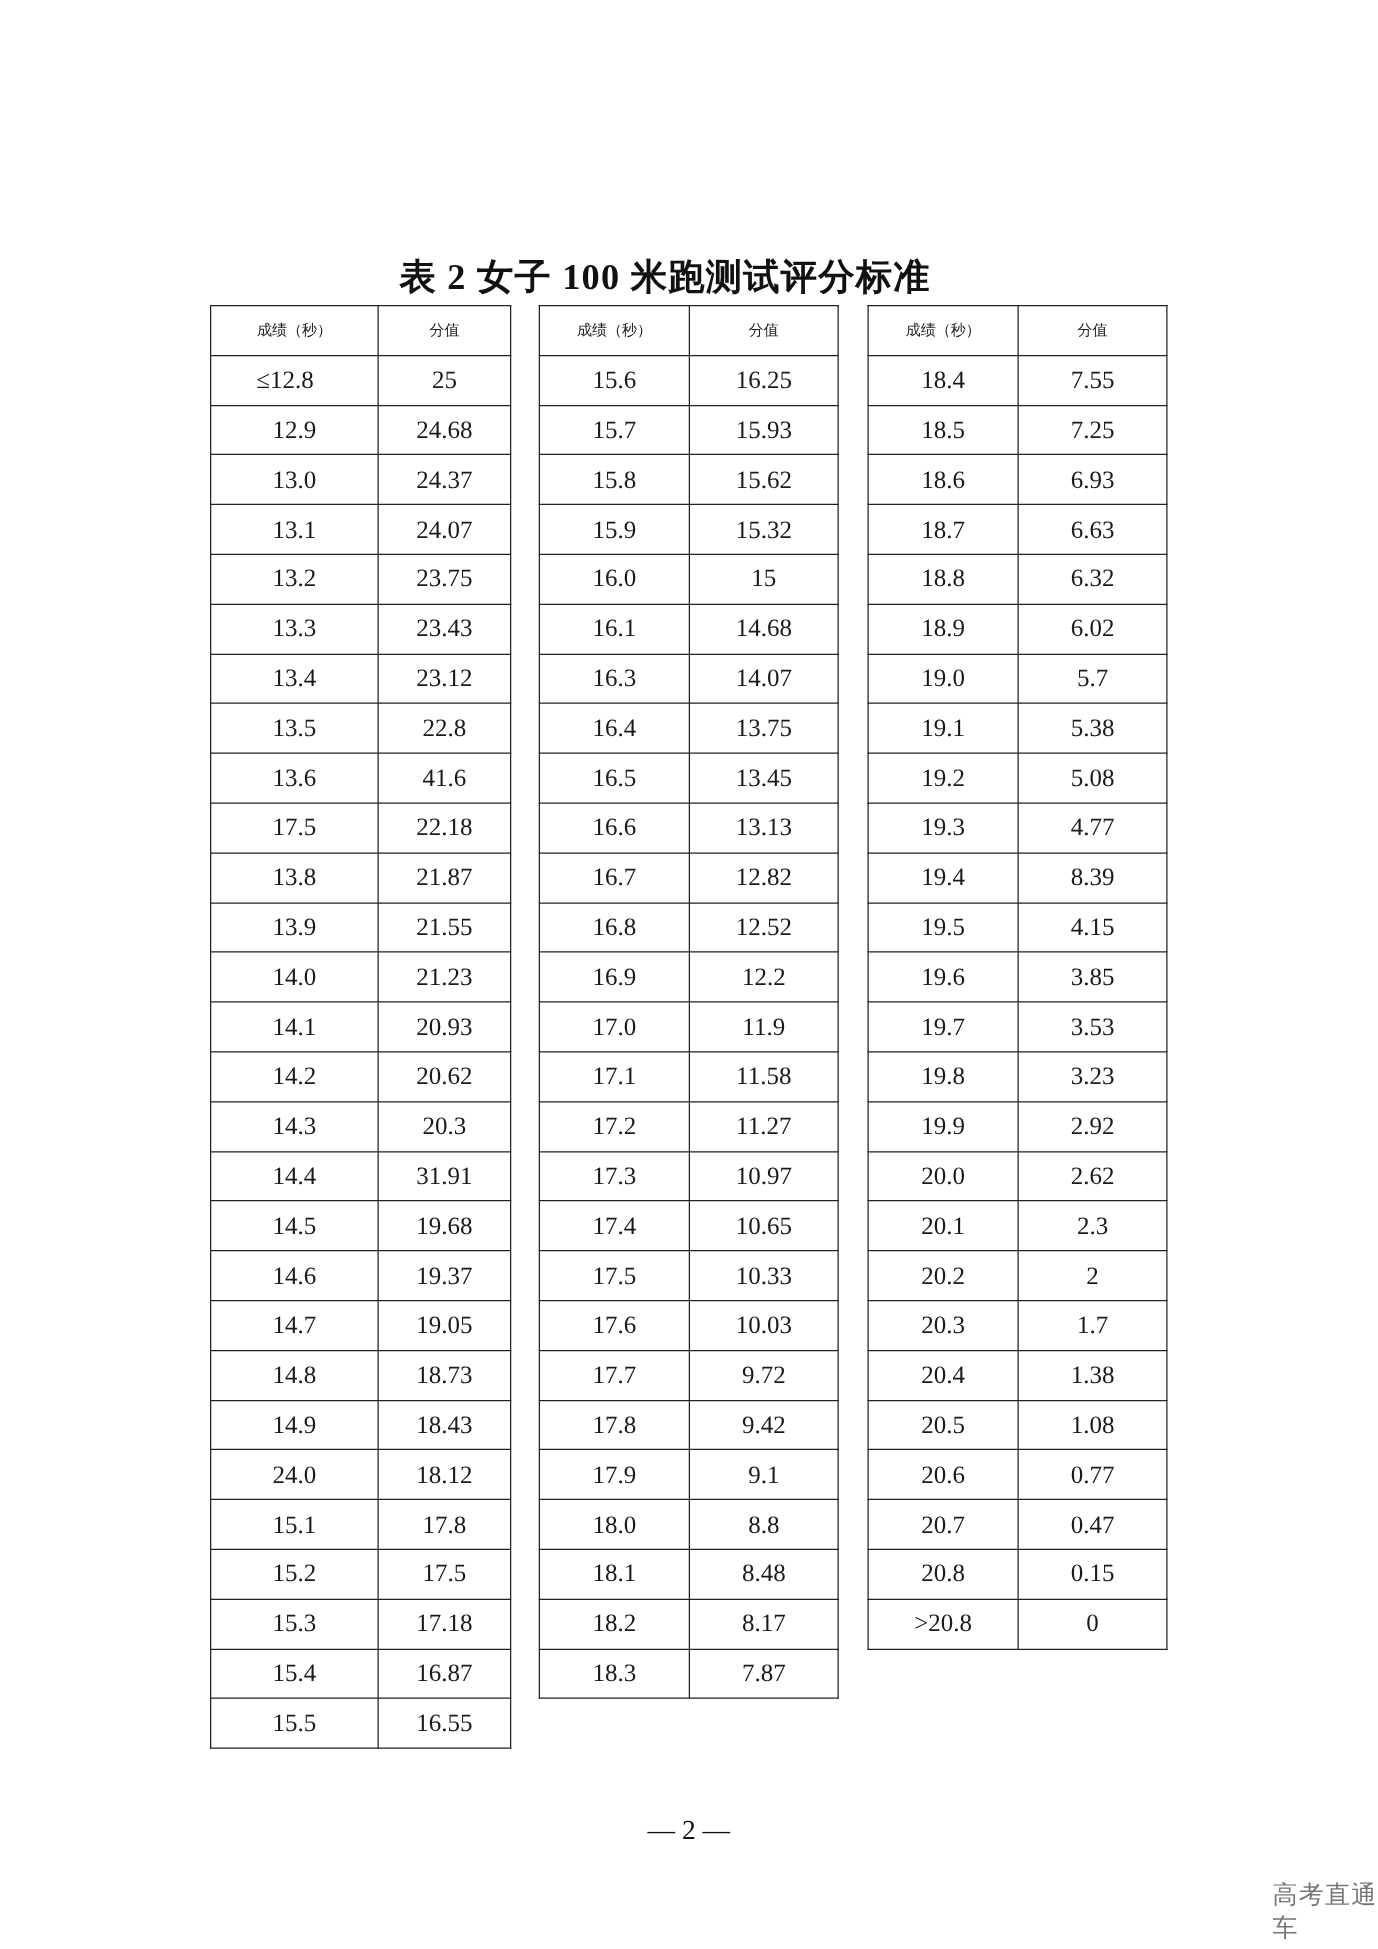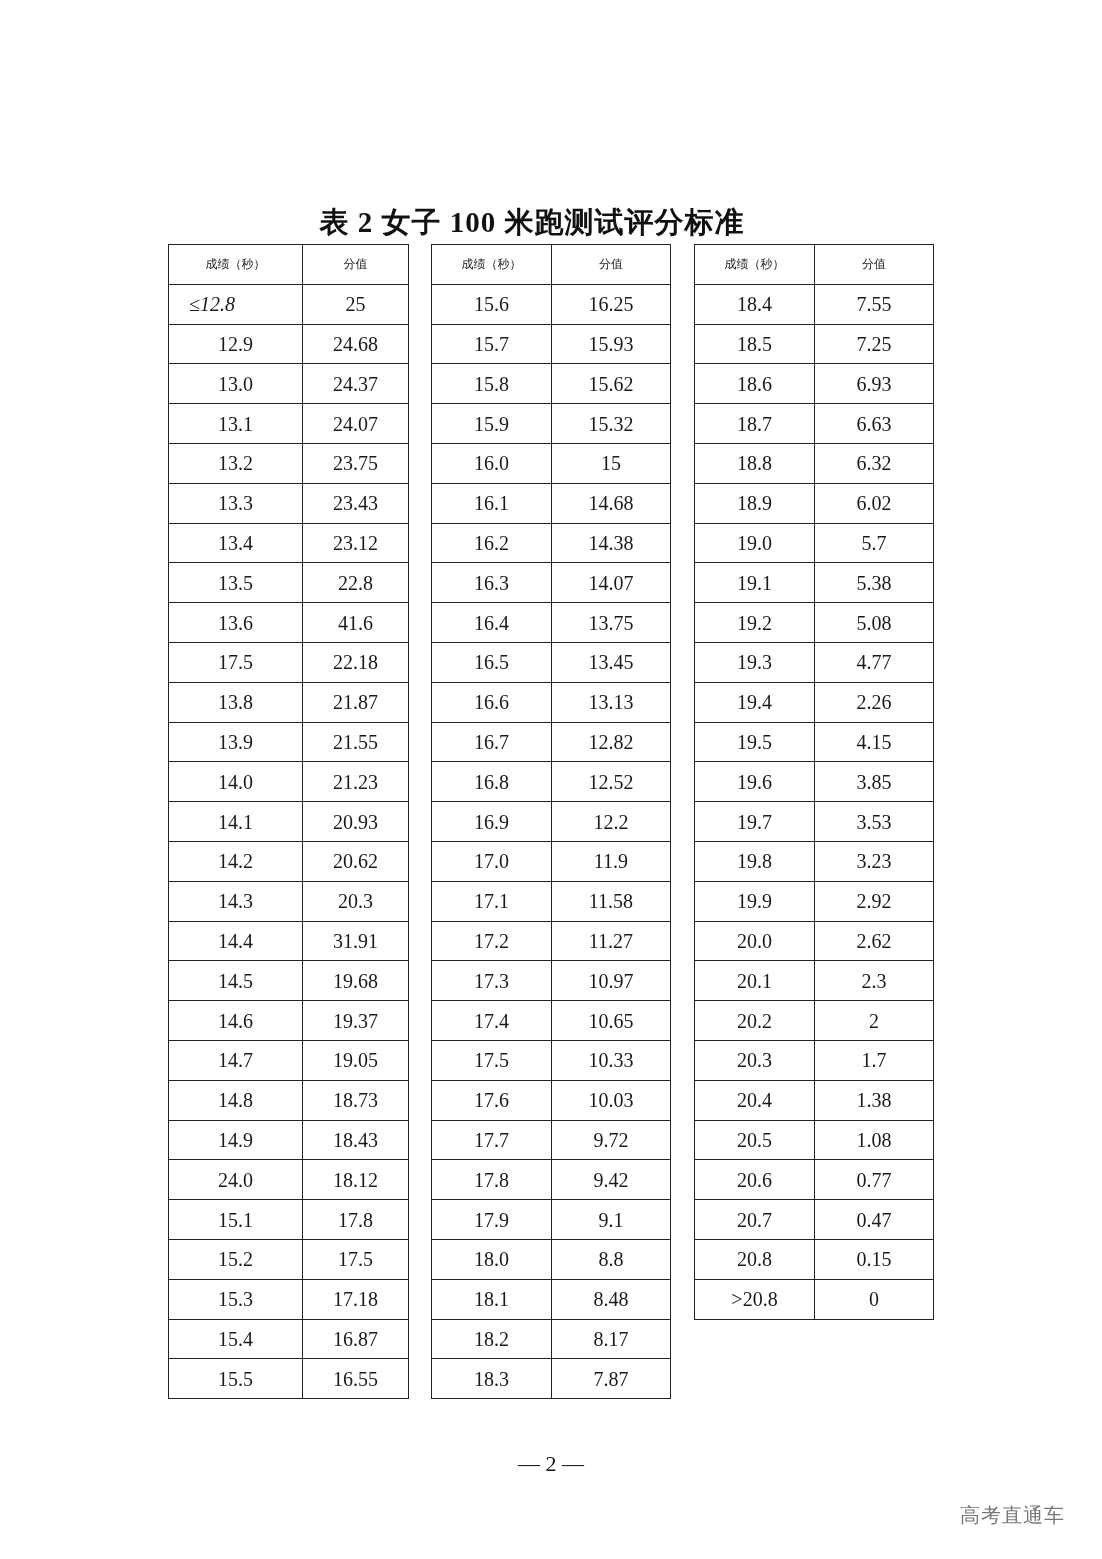--- a/index.html
+++ b/index.html
@@ -48,34 +48,34 @@
     }
     .t1 { left: 168px; }
     .t2 { left: 431px; }
     .t3 { left: 694px; }
     .t1 col.c1 { width: 134px; }
     .t1 col.c2 { width: 106px; }
     .t2 col.c1 { width: 120px; }
     .t2 col.c2 { width: 119px; }
     .t3 col.c1 { width: 120px; }
     .t3 col.c2 { width: 119px; }
-    .t1 td.left { text-align: left; padding-left: 20px; font-style: italic; }
+    .t1 td.left { text-align: left; padding-left: 36px; }
     .page-number {
       position: absolute;
       top: 1446px;
       left: 0;
       width: 1102px;
       text-align: center;
       font-size: 22px;
       line-height: 36px;
     }
     .watermark {
       position: absolute;
       top: 1502px;
-      left: 960px;
+      left: 1018px;
       font-family: "DejaVu Sans", sans-serif;
       font-size: 20px;
       color: #777;
       letter-spacing: 1px;
     }
   </style>
 </head>
 <body>
 
 <div class="title">表 2  女子 100 米跑测试评分标准</div>
@@ -237,24 +237,20 @@
       </tr>
       <tr>
         <td>16.0</td>
         <td>15</td>
       </tr>
       <tr>
         <td>16.1</td>
         <td>14.68</td>
       </tr>
       <tr>
-        <td>16.2</td>
-        <td>14.38</td>
-      </tr>
-      <tr>
         <td>16.3</td>
         <td>14.07</td>
       </tr>
       <tr>
         <td>16.4</td>
         <td>13.75</td>
       </tr>
       <tr>
         <td>16.5</td>
         <td>13.45</td>
@@ -381,21 +377,21 @@
       <tr>
         <td>19.2</td>
         <td>5.08</td>
       </tr>
       <tr>
         <td>19.3</td>
         <td>4.77</td>
       </tr>
       <tr>
         <td>19.4</td>
-        <td>2.26</td>
+        <td>8.39</td>
       </tr>
       <tr>
         <td>19.5</td>
         <td>4.15</td>
       </tr>
       <tr>
         <td>19.6</td>
         <td>3.85</td>
       </tr>
       <tr>

